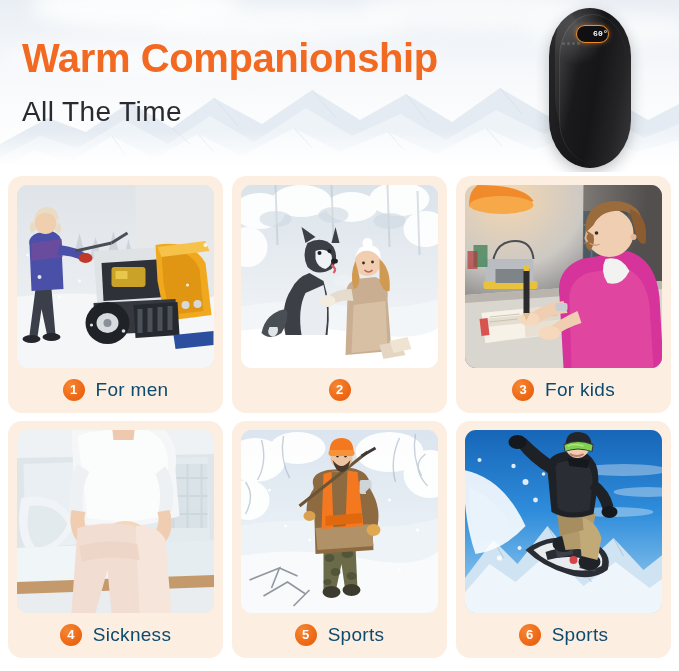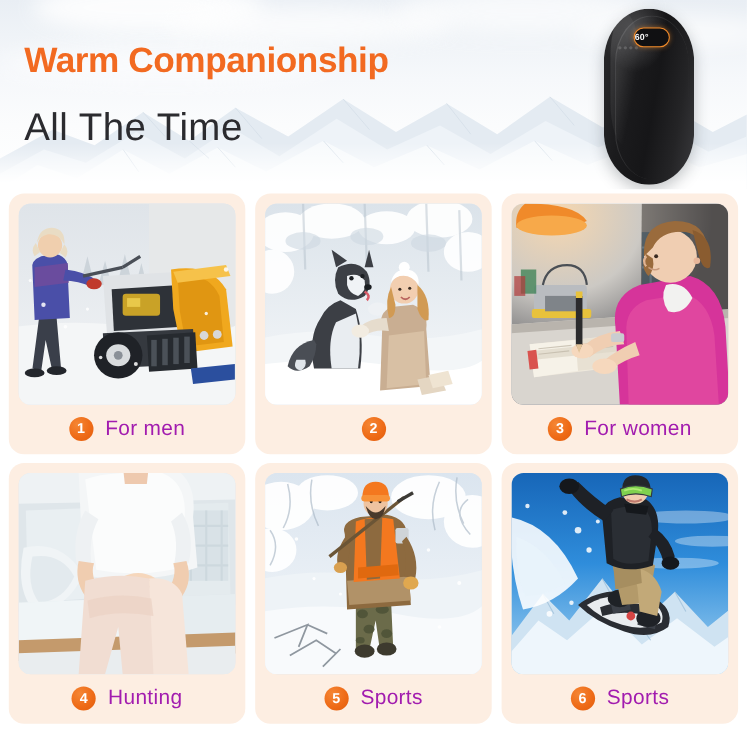--- a/index.html
+++ b/index.html
@@ -56,32 +56,32 @@
     position: absolute;
     left: 0; bottom: 0;
     width: 679px; height: 42px;
     background: linear-gradient(180deg, rgba(255,255,255,0) 0%, #ffffff 86%);
   }
 
   .headline {
     position: absolute;
     left: 22px;
     top: 38px;
-    font-size: 32px;
+    font-size: 40px;
     font-weight: bold;
     color: #f26a21;
     letter-spacing: -0.4px;
     white-space: nowrap;
     line-height: 1;
   }
   .subheadline {
     position: absolute;
     left: 22px;
     top: 98px;
-    font-size: 35px;
+    font-size: 28px;
     font-weight: normal;
     color: #2b2b2f;
     letter-spacing: 0.4px;
     white-space: nowrap;
     line-height: 1;
   }
 
   
   .device-wrap {
     position: absolute;
@@ -127,21 +127,22 @@
     left: 27px;
     top: 17px;
     width: 31px;
     height: 16px;
     border-radius: 9px;
     border: 1.6px solid #f08a2a;
     background: #101012;
     box-shadow: 0 0 5px rgba(240,138,42,0.55);
     display: flex;
     align-items: center;
-    justify-content: flex-start;
+    justify-content: flex-end;
+    font-family: Liberation Mono, monospace;
   }
   .device-temp {
     font-size: 8px;
     font-weight: bold;
     color: #ffffff;
     letter-spacing: 0.2px;
     line-height: 1;
   }
   .device-dots {
     position: absolute;
@@ -205,21 +206,21 @@
     color: #ffffff;
     font-size: 13px;
     font-weight: bold;
     display: flex;
     align-items: center;
     justify-content: center;
     line-height: 1;
   }
   .label-text {
     font-size: 19px;
-    color: #a21caf;
+    color: #0c4a6e;
     letter-spacing: 0.3px;
     white-space: nowrap;
   }
 </style>
 </head>
 <body>
 
 <div class="hero">
 
   <div class="cloud c1"></div>
@@ -503,21 +504,21 @@
         <path d="M124,46 Q118,58 126,66 Q132,60 130,50 Z" fill="#9a6b3c"></path>
 
         <path d="M124,48 q-4,5 0,9" stroke="#e0b392" stroke-width="2" fill="none"></path>
         <circle cx="133" cy="48" r="1.8" fill="#3a2b22"></circle>
         <path d="M126,58 q5,4 10,1" stroke="#c99a7c" stroke-width="1.4" fill="none"></path>
         <circle cx="170" cy="52" r="3" fill="#e8b79a"></circle>
       </svg>
     </div>
     <div class="card-label">
       <span class="badge">3</span>
-      <span class="label-text">For  women</span>
+      <span class="label-text">For  kids</span>
     </div>
   </div>
 
   <div class="card">
     <div class="photo">
       <svg viewBox="0 0 200 183" preserveAspectRatio="xMidYMid slice">
         <rect width="200" height="183" fill="#e8edf0"></rect>
 
         <rect x="0" y="0" width="200" height="60" fill="#eef2f4"></rect>
 
@@ -568,21 +569,21 @@
             <path d="M100,112 L122,109"></path>
         </g>
 
         <path d="M62,98 Q92,90 120,96 L128,183 L96,183 L92,140 L80,183 L56,183 Z" fill="#f1ddd2"></path>
         <path d="M120,96 Q142,94 150,110 L156,183 L124,183 Z" fill="#f6e5da"></path>
         <path d="M64,116 Q92,108 122,114 L124,130 Q92,124 66,132 Z" fill="#ecd3c6" opacity=".8"></path>
       </svg>
     </div>
     <div class="card-label">
       <span class="badge">4</span>
-      <span class="label-text">Hunting</span>
+      <span class="label-text">Sickness</span>
     </div>
   </div>
 
   <div class="card">
     <div class="photo">
       <svg viewBox="0 0 200 183" preserveAspectRatio="xMidYMid slice">
         <defs>
           <linearGradient id="p5bg" x1="0" y1="0" x2="0" y2="1">
             <stop offset="0" stop-color="#dbe5ef"></stop>
               <stop offset="1" stop-color="#f4f7fa"></stop>

